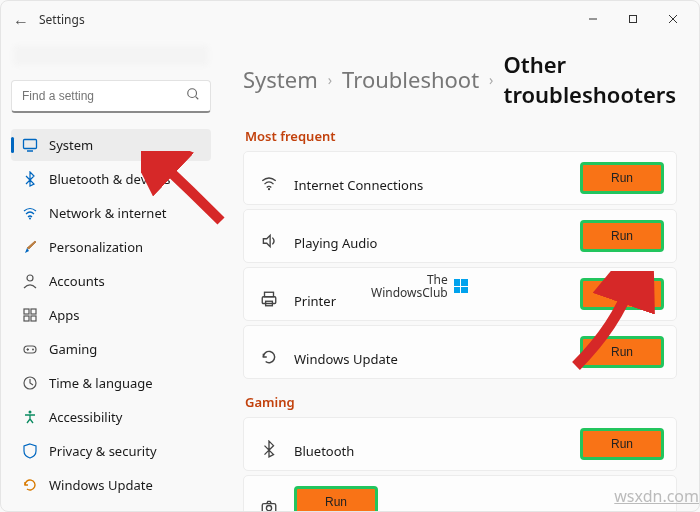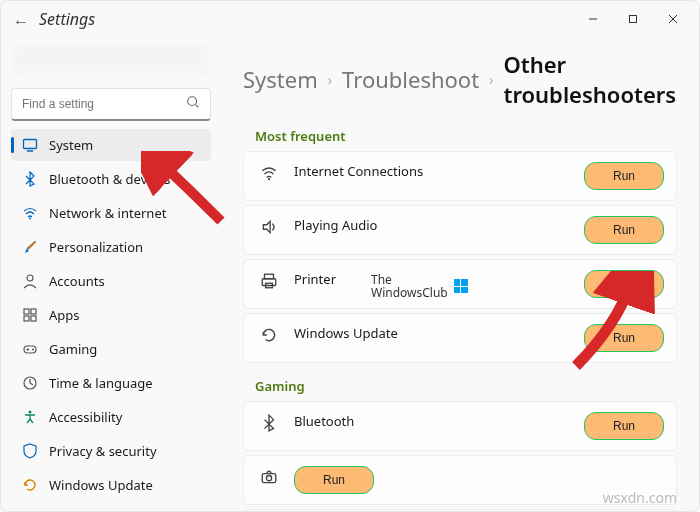--- a/index.html
+++ b/index.html
@@ -15,72 +15,72 @@
     border: 1px solid #e5e5e5;
     border-radius: 8px;
   }
   .titlebar {
     display: flex;
     align-items: center;
     height: 36px;
     padding: 0 6px;
   }
   .titlebar .back { width: 28px; text-align: center; font-size: 16px; color: #555; cursor: pointer; }
-  .titlebar .title { font-size: 16px; color: #333; padding-left: 4px; font-style: italic; }
+  .titlebar .title { font-size: 12px; color: #333; padding-left: 4px; }
   .titlebar .spacer { flex: 1; }
   .winctl { width: 40px; height: 28px; display: flex; align-items: center; justify-content: center; font-size: 12px; color: #333; cursor: pointer; }
   .winctl svg { width: 10px; height: 10px; }
   .shell { display: flex; height: calc(100% - 36px); }
   .sidebar { width: 220px; padding: 6px 10px 10px 10px; display: flex; flex-direction: column; gap: 4px; }
   .profile { height: 44px; background: #f1f1f1; border-radius: 4px; filter: blur(2px); opacity: .55; margin: 2px 2px 10px 2px; }
   .searchbox {
     display: flex; align-items: center; justify-content: space-between;
     background: #fff; border: 1px solid #e2e2e2; border-bottom: 2px solid #8a8a8a;
     border-radius: 4px; padding: 6px 10px; font-size: 12px; color: #777;
-    margin-bottom: 4px;
+    margin-bottom: 12px;
   }
   .searchbox input { border: none; outline: none; flex: 1; font-size: 12px; color: #333; background: transparent; }
   .navlist { display: flex; flex-direction: column; gap: 2px; }
   .navitem {
     display: flex; align-items: center; gap: 10px;
     padding: 7px 10px; border-radius: 4px; cursor: pointer;
     font-size: 13px; color: #1a1a1a;
   }
   .navitem.active { background: #ececec; position: relative; }
   .navitem.active::before {
     content: ""; position: absolute; left: 0; top: 8px; bottom: 8px; width: 3px;
     background: #0067c0; border-radius: 2px;
   }
   .navicon { width: 18px; height: 18px; display: inline-flex; align-items: center; justify-content: center; }
   .navicon svg { width: 16px; height: 16px; }
   .main { flex: 1; padding: 6px 22px 8px 22px; display: flex; flex-direction: column; overflow: hidden; }
   .breadcrumb { display: flex; align-items: center; gap: 10px; font-size: 22px; margin: 6px 0 14px 0; }
   .breadcrumb .seg { color: #777; font-weight: 400; cursor: pointer; }
   .breadcrumb .sep { color: #aaa; font-size: 14px; }
   .breadcrumb .seg.last { color: #111; font-weight: 600; cursor: default; }
-  .section-h { font-size: 13px; font-weight: 600; color: #4d7c0f; margin: 4px 0 6px 12px; }
+  .section-h { font-size: 13px; font-weight: 600; color: #c2410c; margin: 4px 0 6px 2px; }
   .cardlist { display: flex; flex-direction: column; gap: 4px; }
   .card {
     background: #fdfdfd; border: 1px solid #ececec; border-radius: 5px;
-    display: flex; align-items: flex-start; gap: 14px;
+    display: flex; align-items: flex-end; gap: 14px;
     padding: 10px 12px 10px 14px;
   }
   .card .cicon { width: 22px; height: 22px; display: flex; align-items: center; justify-content: center; color: #444; }
   .card .cicon svg { width: 18px; height: 18px; }
   .card .ctext { flex: 1; display: flex; flex-direction: column; }
   .card .ctitle { font-size: 13px; color: #1a1a1a; }
   .runbtn {
-    background: #fdba74; border: 1px solid #22c55e; border-radius: 12px;
+    background: #f97316; border: 3px solid #22c55e; border-radius: 4px;
     padding: 6px 28px; font-size: 12px; color: #222; cursor: pointer;
   }
-  .watermark { position: absolute; left: 370px; top: 272px; font-size: 12px; line-height: 1.1; color: #333; display: flex; align-items: center; gap: 6px; }
+  .watermark { position: absolute; left: 370px; top: 272px; font-size: 12px; line-height: 1.1; color: #333; display: flex; align-items: center; gap: 6px; text-align: right; }
   .watermark .flag { width: 14px; height: 14px; display: grid; grid-template-columns: 1fr 1fr; grid-template-rows: 1fr 1fr; gap: 1px; }
   .watermark .flag span { background: #00a2ed; }
   .arrow { position: absolute; pointer-events: none; }
-  .footnote { position: absolute; right: 22px; bottom: 4px; font-size: 14px; color: #bbb; }
+  .footnote { position: absolute; right: 0; bottom: 4px; font-size: 16px; color: #bbb; text-decoration: underline; }
 </style>
 </head>
 <body>
 
 <div class="titlebar">
   <div class="back">←</div>
   <div class="title">Settings</div>
   <div class="spacer"></div>
   <div class="winctl">
       <svg viewBox="0 0 10 10">

